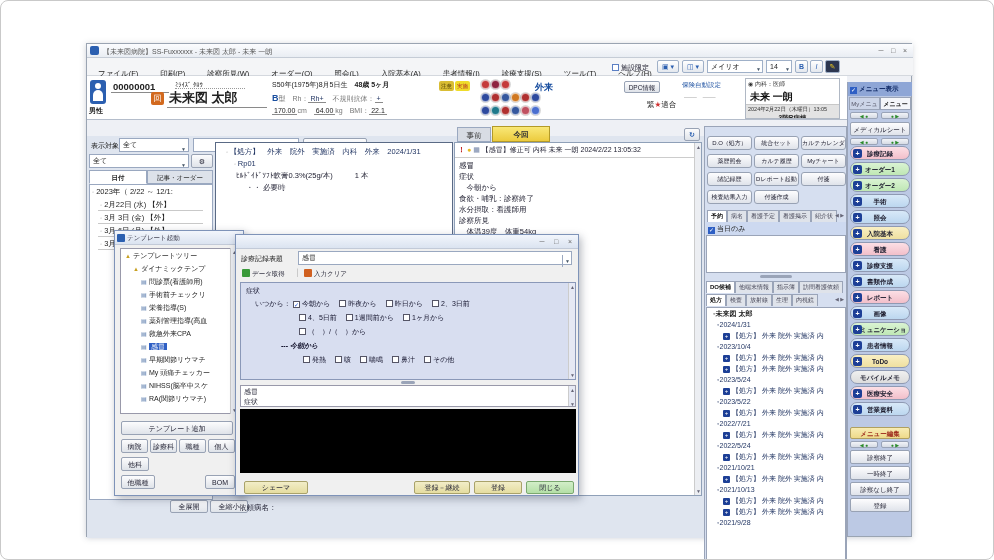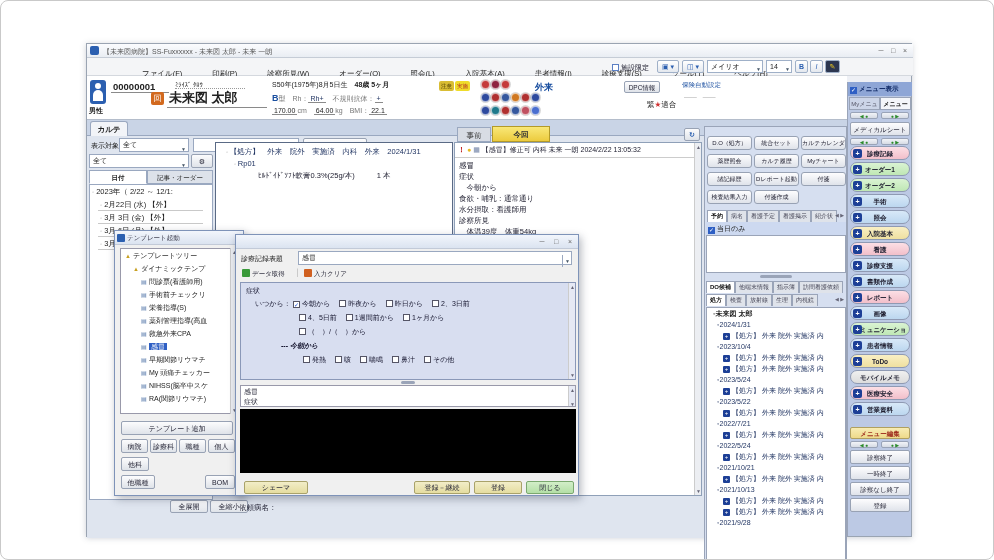--- a/index.html
+++ b/index.html
@@ -7,21 +7,21 @@
   .frame { position:absolute; inset:0; border:1px solid #c9c9c9; border-radius:8px; background:#fff; overflow:hidden; }
   .abs { position:absolute; }
   .window { position:absolute; left:85px; top:42px; width:826px; height:494px; background:#eef0f5; border:1px solid #9aa4b2; box-shadow:0 1px 6px rgba(60,70,90,.25); font-size:7.5px; color:#222; }
 
   
   .titlebar { position:absolute; left:0; top:0; width:826px; height:14px; background:linear-gradient(#fbfcfe,#e9edf3); border-bottom:1px solid #c5ccd6; }
   .app-ico { position:absolute; left:3px; top:2px; width:9px; height:9px; background:#2b5fb0; border-radius:2px; }
   .title-text { position:absolute; left:16px; top:3px; font-size:7px; color:#555; }
   .winbtn { position:absolute; top:1px; width:12px; height:11px; text-align:center; line-height:11px; font-size:7px; color:#666; }
   .menubar { position:absolute; left:0; top:14px; width:826px; height:18px; background:#f4f5f7; border-bottom:1px solid #d4d8de; }
-  .menu-items { position:absolute; left:4px; top:7px; height:18px; display:flex; align-items:center; gap:16px;margin-left:44px; }
+  .menu-items { position:absolute; left:4px; top:7px; height:18px; display:flex; align-items:center; gap:8px; }
   .mi { padding:0 7px; font-size:7.5px; color:#222; }
   .chk { display:inline-block; width:7px; height:7px; border:1px solid #5b7fc4; background:#fff; vertical-align:-1px; margin-right:2px; }
   .mbtn { position:absolute; top:2px; height:13px; background:linear-gradient(#fff,#e4e8ee); border:1px solid #9fb0c8; border-radius:2px; font-size:7px; text-align:center; line-height:12px; color:#2b5fb0; }
   .mselect { position:absolute; top:2px; height:13px; background:#fff; border:1px solid #9fb0c8; font-size:7px; line-height:12px; padding-left:3px; color:#222; }
   .mselect .da { position:absolute; right:1px; top:2px; font-size:5px; color:#456; }
 
   
   .banner { position:absolute; left:0; top:32px; width:760px; height:44px; background:#fff; border-bottom:1px solid #b4bdcb; }
   .person { position:absolute; left:3px; top:4px; width:16px; height:24px; background:#2b5fb0; border-radius:3px; }
   .person::before { content:""; position:absolute; left:5px; top:3px; width:6px; height:6px; background:#fff; border-radius:50%; }
@@ -175,25 +175,28 @@
           <div><span class="circ" style="background: rgb(196, 59, 59);"></span><span class="circ" style="background: rgb(142, 36, 64);"></span><span class="circ" style="background: rgb(196, 59, 59);"></span></div>
           <div><span class="circ" style="background: rgb(46, 74, 158);"></span><span class="circ" style="background: rgb(176, 48, 48);"></span><span class="circ" style="background: rgb(53, 88, 158);"></span><span class="circ" style="background: rgb(208, 120, 32);"></span><span class="circ" style="background: rgb(176, 48, 48);"></span><span class="circ" style="background: rgb(46, 74, 158);"></span></div>
           <div><span class="circ" style="background: rgb(46, 74, 158);"></span><span class="circ" style="background: rgb(31, 122, 140);"></span><span class="circ" style="background: rgb(176, 48, 48);"></span><span class="circ" style="background: rgb(53, 88, 158);"></span><span class="circ" style="background: rgb(192, 80, 96);"></span><span class="circ" style="background: rgb(74, 111, 208);"></span></div>
         </span>
     <span class="abs" style="left:448px;top:5px;font-size:9px;font-weight:bold;color:#1a4fa0;">外来</span>
     <span class="btn" style="left:537px;top:5px;width:36px;height:12px;line-height:11px;font-size:6.5px;">DPC情報</span>
     <span class="abs" style="left:595px;top:5px;font-size:6.5px;color:#1a4fa0;">保険自動設定</span>
     <span class="abs" style="left:597px;top:17px;font-size:6px;color:#999;">───　───</span>
     <span class="abs" style="left:560px;top:24px;font-size:7.5px;"><span>緊</span><span style="color:#d03030;">★</span><span>適合</span></span>
 
-  </div>
-
-  <div class="karte-strip">
-    <div class="karte-tab">カルテ</div>
-  </div>
+    <div class="doctor-box">
+      <div class="dept">◉ <span>内科：医師</span></div>
+      <div class="dname">未来 一朗</div>
+      <div class="dtime">2024年2月22日（木曜日）13:05</div>
+      <div class="ward">3階B病棟</div>
+    </div>
+  </div>
+
   <div class="basebg"></div>
 
   <span class="abs" style="left:4px;top:97px;font-size:7px;">表示対象</span>
   <span class="field" style="left:32px;top:94px;width:70px;height:14px;"><span>全て</span><span class="da abs" style="right:2px;top:4px;font-size:5px;color:#456;">▼</span></span>
   <span class="field" style="left:106px;top:94px;width:106px;height:14px;"></span>
   <span class="btn" style="left:216px;top:94px;width:64px;height:14px;line-height:13px;">絞り込み検索</span>
 
   <span class="field" style="left:2px;top:110px;width:100px;height:14px;"><span>全て</span><span class="abs" style="right:2px;top:4px;font-size:5px;color:#456;">▼</span></span>
   <span class="btn" style="left:104px;top:110px;width:22px;height:14px;line-height:13px;">⚙</span>
   <span class="ltabs active" style="left:2px;top:126px;width:58px;height:14px;">日付</span>
@@ -216,38 +219,39 @@
     <div class="rhead">
       <span style="color:#c02020;font-weight:bold;">！</span>
       <span style="color:#e8b820;">●</span>
       <span style="color:#7788aa;">▦</span>
       <span>【感冒】修正可 内科 未来 一朗 2024/2/22 13:05:32</span>
     </div>
     <div style="padding-top:2px;">
           <div class="rline">感冒</div>
           <div class="rline">症状</div>
           <div class="rline">　今朝から</div>
-          <div class="rline">食欲・哺乳：通常通り</div>
+          <div class="rline">食欲・哺乳：診察終了</div>
           <div class="rline">水分摂取：看護師用</div>
           <div class="rline">診察所見</div>
           <div class="rline">　体温39度　体重54kg</div>
           <div class="rline">　全身状態は不機嫌</div>
           <div class="rline">　皮膚ツルゴールは普通</div>
         </div>
     <div class="vscroll">
       <span class="sar" style="left:1px;top:1px;">▲</span>
       <span class="sar" style="left:1px;top:auto;bottom:1px;">▼</span>
     </div>
   </div>
 
   <div class="hist">
     <div style="padding:3px 0 0 0;">
       <div class="hrow" style="padding-left:10px;"><span style="color:#999;font-size:6px;">◦ </span><span>【処方】　外来　院外　実施済　内科　外来　2024/1/31</span></div>
       <div class="hrow" style="padding-left:18px;"><span style="color:#999;font-size:6px;">◦ </span><span>Rp01</span></div>
-      <div class="hrow" style="padding-left:42px;color:#223;"><span>ﾋﾙﾄﾞｲﾄﾞｿﾌﾄ軟膏0.3%(25g/本)</span><span style="margin-left:22px;">1 本</span></div>
+      <div class="hrow" style="padding-left:20px;color:#223;"><span>ﾋﾙﾄﾞｲﾄﾞｿﾌﾄ軟膏0.3%(25g/本)</span><span style="margin-left:22px;">1 本</span></div>
+      <div class="hrow" style="padding-left:30px;color:#334;">・・ 必要時</div>
     </div>
     <div class="hscroll">
       <span class="sar" style="left:1px;">◀</span>
           <span class="sar" style="right:1px;">▶</span>
       <span class="thumb"></span>
     </div>
   </div>
 
   <span class="abs" style="left:152px;top:459px;font-size:7.5px;color:#223;">依頼病名：</span>
 

